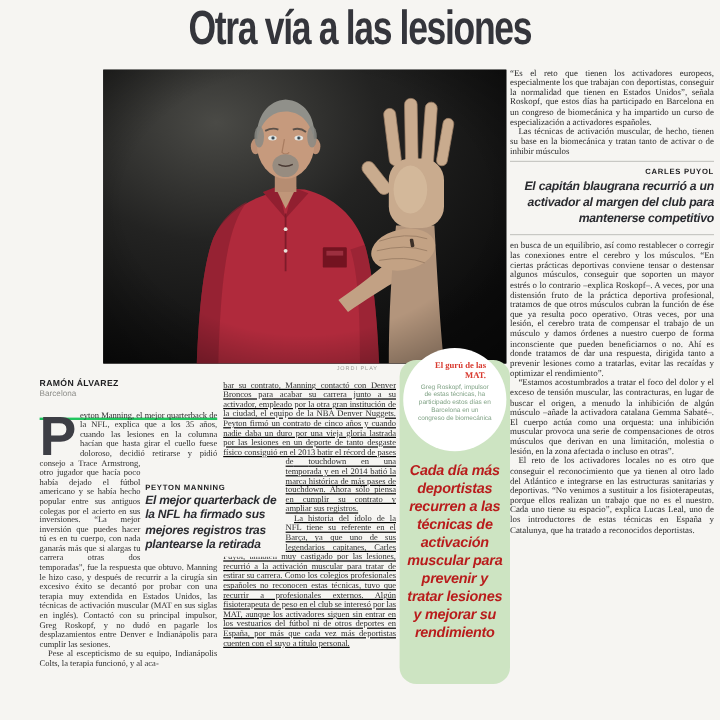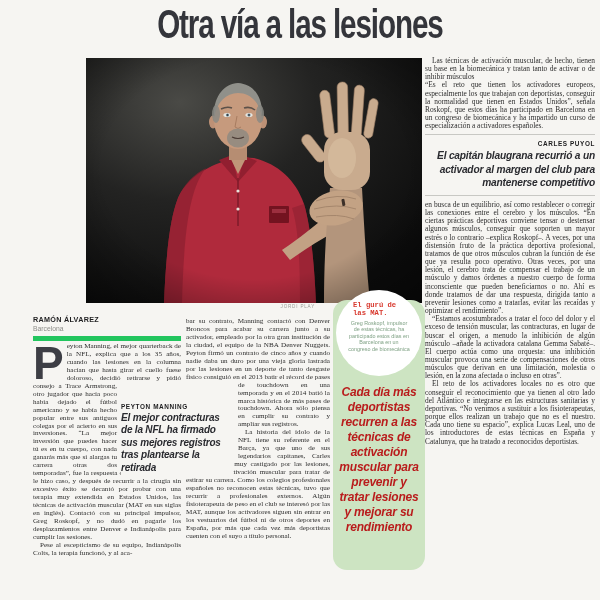--- a/index.html
+++ b/index.html
@@ -12,30 +12,30 @@
          color:#34353b;letter-spacing:-1.5px;}
   .title span{display:inline-block;transform:scaleX(.74);transform-origin:center;}
 
   
   .photo{position:absolute;left:86px;top:58px;width:336px;height:245px;background:#111;}
   .photo svg{display:block;}
   .credit{position:absolute;left:235px;top:304px;width:80px;text-align:right;
           font-family:"Liberation Sans",sans-serif;font-size:4.6px;letter-spacing:.8px;color:#9c9c98;}
 
   
-  .byline{position:absolute;left:33px;top:315px;width:148px;border-bottom:5px solid #22c55e;padding-bottom:4px;}
+  .byline{position:absolute;left:33px;top:315px;width:148px;border-bottom:2px solid #22c55e;padding-bottom:16px;}
   .byline-name{font-family:"Liberation Sans",sans-serif;font-weight:700;font-size:7.2px;color:#1d1d1f;letter-spacing:.3px;}
   .byline-loc{font-family:"Liberation Sans",sans-serif;font-size:6.8px;color:#8d8d89;margin-top:1px;}
 
   
   .col p{margin:0;}
   .body{font-size:7.1px;line-height:7.95px;color:#2c2c2c;text-align:justify;}
   .ind{text-indent:7px;}
   .col1{position:absolute;left:33px;top:343px;width:148px;}
-  .col2{position:absolute;left:186px;top:318px;width:144px;}
+  .col2{position:absolute;left:186px;top:318px;width:144px;text-decoration:underline;}
   .rcol{position:absolute;left:425px;top:57px;width:170px;}
   .rcol .body{font-size:7.4px;line-height:8.15px;}
 
   .dropcap{float:left;font-family:"Liberation Sans",sans-serif;font-weight:700;
            font-size:46px;line-height:38px;color:#3d3e45;margin:1px 3px 0 0;}
   .cut-r{float:right;width:64px;height:86px;}
   .cut-l{float:left;width:52px;height:78px;}
 
   
   .kicker{font-family:"Liberation Sans",sans-serif;font-weight:700;font-size:6.4px;
@@ -49,22 +49,22 @@
 
   
   .greenbox{position:absolute;left:333px;top:300px;width:92px;height:270px;
             background:#cde4c2;border-radius:14px;}
   .gq{position:absolute;top:85px;left:0;width:92px;box-sizing:border-box;padding:0 5px;
       font-family:"Liberation Sans",sans-serif;font-weight:700;font-style:italic;
       font-size:12px;line-height:15px;color:#b91c1c;text-align:center;letter-spacing:-.2px;}
   .circle{position:absolute;left:336px;top:290px;width:86px;height:86px;border-radius:50%;
           background:#ffffff;z-index:3;display:flex;flex-direction:column;align-items:center;
           justify-content:flex-start;padding-top:11px;box-sizing:border-box;}
-  .circle-title{font-family:Liberation Mono, monospace;font-weight:700;font-size:7.2px;
-                line-height:8px;color:#d8392e;text-align:left;width:52px;}
+  .circle-title{font-family:Liberation Serif, serif;font-weight:700;font-size:7.2px;
+                line-height:8px;color:#d8392e;text-align:right;width:52px;}
   .circle-body{font-family:"Liberation Sans",sans-serif;font-size:5.4px;line-height:6.4px;
                color:#7fa184;text-align:center;width:62px;margin-top:3px;}
 </style>
 </head>
 <body>
 
 <div class="page">
 
   <h1 class="title"><span>Otra vía a las lesiones</span></h1>
 
@@ -154,34 +154,34 @@
     <p class="body ind">Pese al escepticismo de su equipo, Indianápolis Colts, la terapia funcionó, y al aca-</p>
   </div>
 
   <div class="col col2">
     <p class="body"><span>bar su contrato, Manning contactó con Denver Broncos para acabar su carrera junto a su activador, empleado por la otra gran institución de la ciudad, el equipo de la NBA Denver Nuggets. Peyton firmó un contrato de cinco años y cuando nadie daba un duro por una vieja gloria lastrada por las lesiones en un deporte de tanto desgaste físico consiguió en el 2013 batir el récord de pases de</span> <span class="cut-l"></span><span>touchdown en una temporada y en el 2014 batió la marca histórica de más pases de touchdown. Ahora sólo piensa en cumplir su contrato y ampliar sus registros.</span></p>
     <p class="body ind">La historia del ídolo de la NFL tiene su referente en el Barça, ya que uno de sus legendarios capitanes, Carles Puyol, también muy castigado por las lesiones, recurrió a la activación muscular para tratar de estirar su carrera. Como los colegios profesionales españoles no reconocen estas técnicas, tuvo que recurrir a profesionales externos. Algún fisioterapeuta de peso en el club se interesó por las MAT, aunque los activadores siguen sin entrar en los vestuarios del fútbol ni de otros deportes en España, por más que cada vez más deportistas cuenten con el suyo a título personal.</p>
   </div>
 
   <div class="inset-manning">
     <div class="kicker">PEYTON MANNING</div>
-    <div class="pq">El mejor contracturas de la NFL ha firmado sus mejores registros tras plantearse la retirada</div>
+    <div class="pq">El mejor quarterback de la NFL ha firmado sus mejores registros tras plantearse la retirada</div>
   </div>
 
   <div class="greenbox">
     <div class="gq">Cada día más deportistas recurren a las técnicas de activación muscular para prevenir y tratar lesiones y mejorar su rendimiento</div>
   </div>
   <div class="circle">
     <div class="circle-title">El gurú de las MAT.</div>
     <div class="circle-body">Greg Roskopf, impulsor de estas técnicas, ha participado estos días en Barcelona en un congreso de biomecánica</div>
   </div>
 
   <div class="col rcol">
+    <p class="body">“Es el reto que tienen los activadores europeos, especialmente los que trabajan con deportistas, conseguir la normalidad que tienen en Estados Unidos”, señala Roskopf, que estos días ha participado en Barcelona en un congreso de biomecánica y ha impartido un curso de especialización a activadores españoles.</p>
     <p class="body ind">Las técnicas de activación muscular, de hecho, tienen su base en la biomecánica y tratan tanto de activar o de inhibir músculos</p>
-    <p class="body">“Es el reto que tienen los activadores europeos, especialmente los que trabajan con deportistas, conseguir la normalidad que tienen en Estados Unidos”, señala Roskopf, que estos días ha participado en Barcelona en un congreso de biomecánica y ha impartido un curso de especialización a activadores españoles.</p>
     <div class="inset-puyol">
       <div class="kicker">CARLES PUYOL</div>
       <div class="pq">El capitán blaugrana recurrió a un activador al margen del club para mantenerse competitivo</div>
     </div>
     <p class="body">en busca de un equilibrio, así como restablecer o corregir las conexiones entre el cerebro y los músculos. “En ciertas prácticas deportivas conviene tensar o destensar algunos músculos, conseguir que soporten un mayor estrés o lo contrario –explica Roskopf–. A veces, por una distensión fruto de la práctica deportiva profesional, tratamos de que otros músculos cubran la función de ése que ya resulta poco operativo. Otras veces, por una lesión, el cerebro trata de compensar el trabajo de un músculo y damos órdenes a nuestro cuerpo de forma inconsciente que pueden beneficiarnos o no. Ahí es donde tratamos de dar una respuesta, dirigida tanto a prevenir lesiones como a tratarlas, evitar las recaídas y optimizar el rendimiento”.</p>
     <p class="body ind">“Estamos acostumbrados a tratar el foco del dolor y el exceso de tensión muscular, las contracturas, en lugar de buscar el origen, a menudo la inhibición de algún músculo –añade la activadora catalana Gemma Sabaté–. El cuerpo actúa como una orquesta: una inhibición muscular provoca una serie de compensaciones de otros músculos que derivan en una limitación, molestia o lesión, en la zona afectada o incluso en otras”.</p>
     <p class="body ind">El reto de los activadores locales no es otro que conseguir el reconocimiento que ya tienen al otro lado del Atlántico e integrarse en las estructuras sanitarias y deportivas. “No venimos a sustituir a los fisioterapeutas, porque ellos realizan un trabajo que no es el nuestro. Cada uno tiene su espacio”, explica Lucas Leal, uno de los introductores de estas técnicas en España y Catalunya, que ha tratado a reconocidos deportistas.</p>
   </div>
 
 </div>

